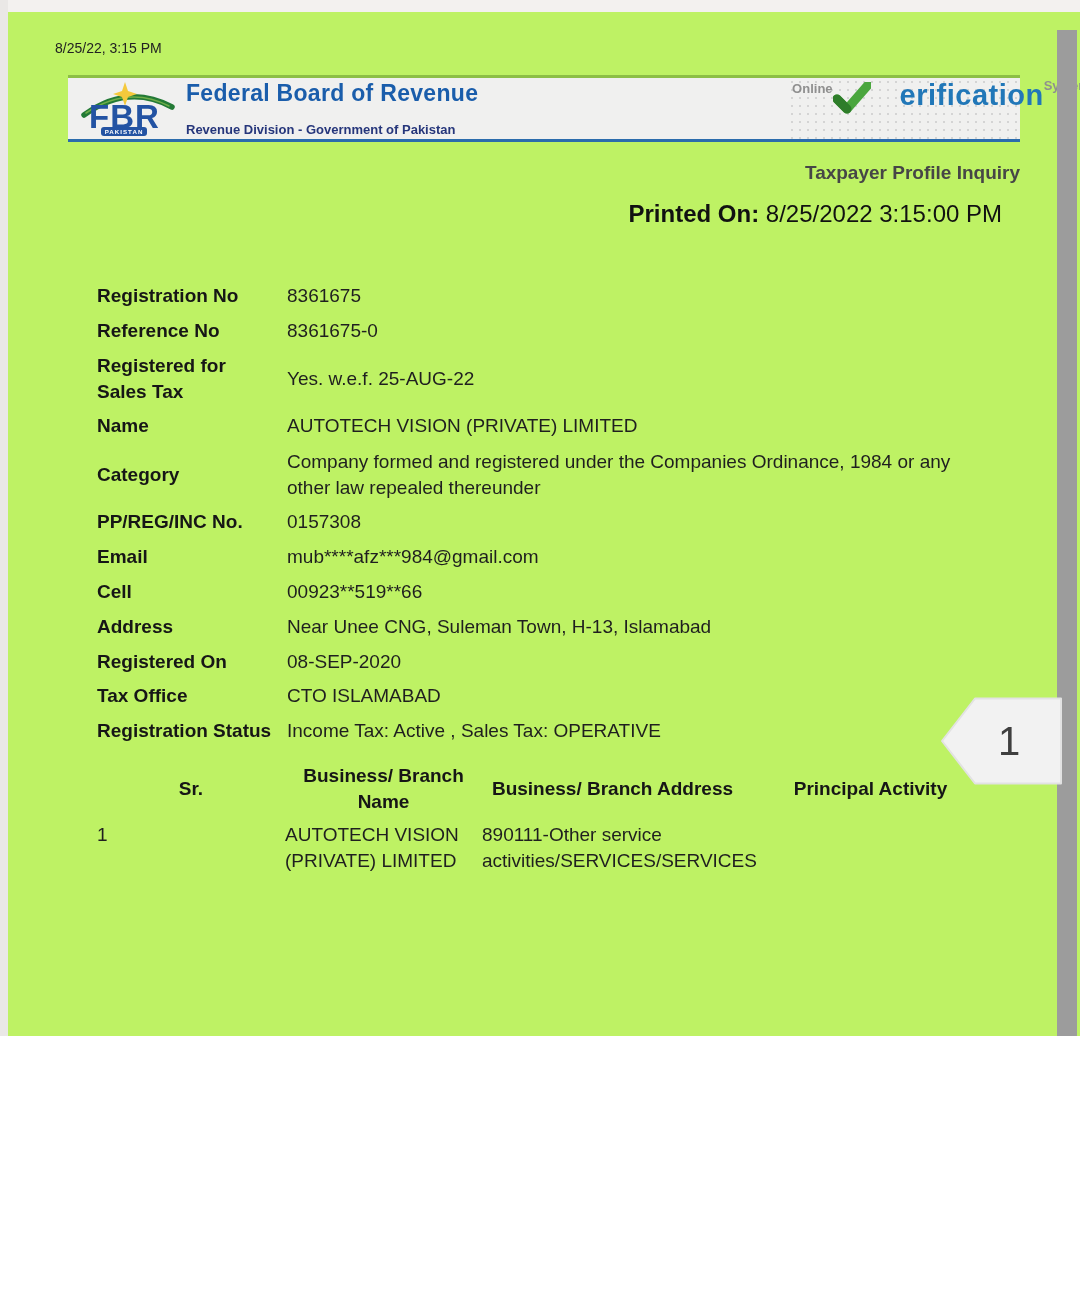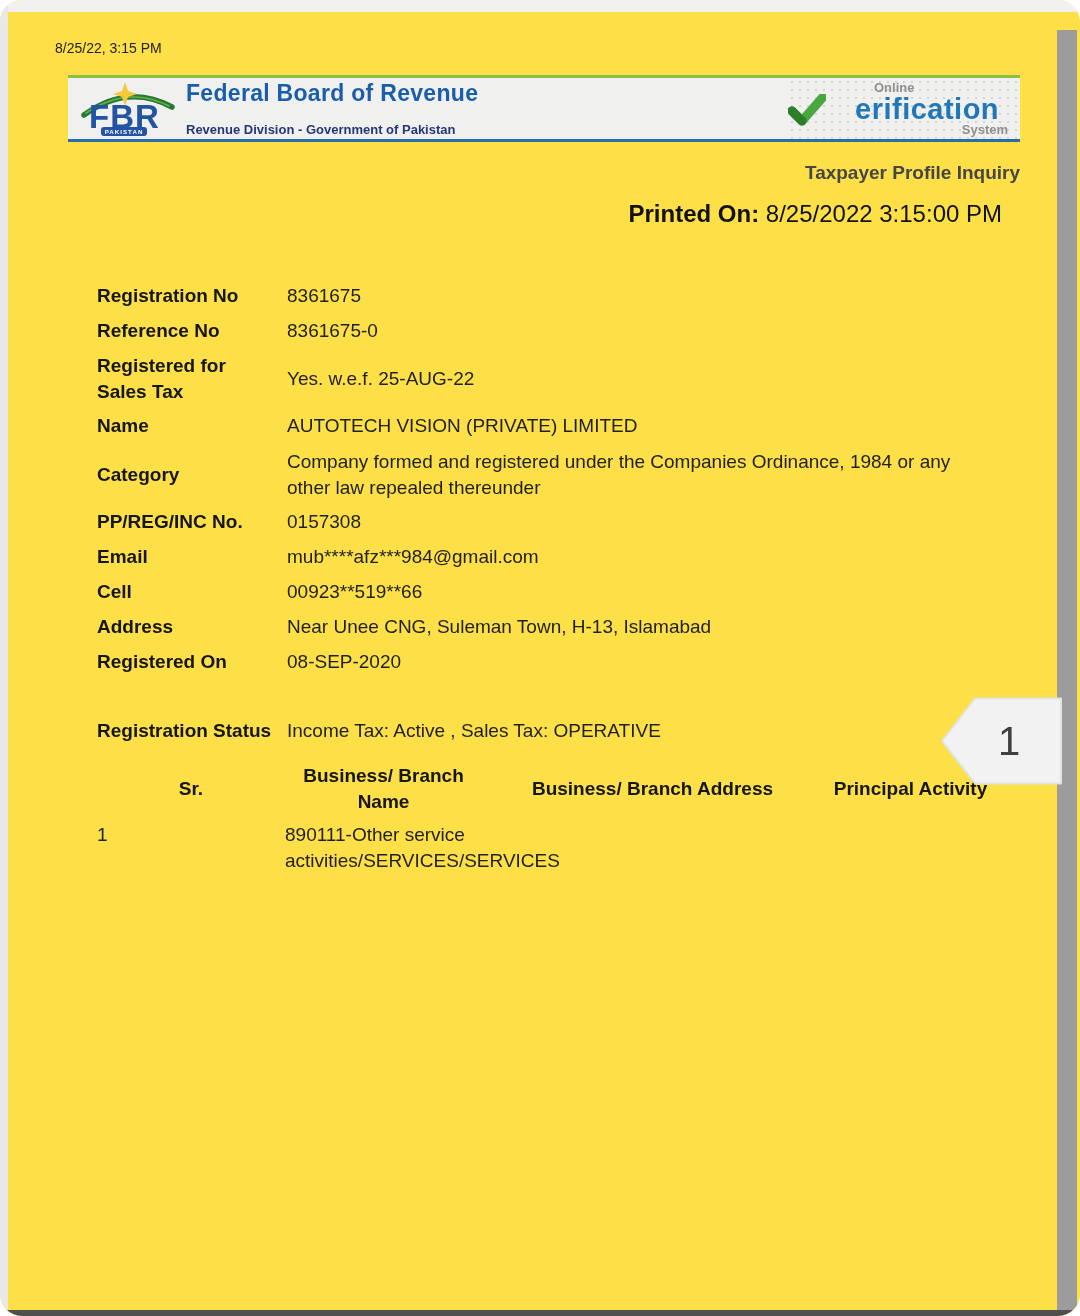--- a/index.html
+++ b/index.html
@@ -1,20 +1,20 @@
 <!DOCTYPE html>
 <html><head>
 <meta charset="utf-8">
 <style>
   html,body{margin:0;padding:0;background:#ffffff;}
   .stage{
-    position:relative;width:1080px;height:1316px;overflow:hidden;
-    background:#fde047;color:#1f1f1f;
+    position:relative;width:1080px;height:1036px;overflow:hidden;
+    background:#bef264;color:#1f1f1f;
     font-family:"Liberation Sans","DejaVu Sans",sans-serif;
-    font-size:19px;line-height:26px;border-radius:22px;
+    font-size:19px;line-height:26px;
   }
   
   .frame-top{position:absolute;left:0;top:0;width:1080px;height:12px;background:#f3f1ef;}
   .frame-left{position:absolute;left:0;top:0;width:8px;height:1316px;background:#eae8e6;}
   .frame-bottom{position:absolute;left:0;top:1310px;width:1080px;height:6px;background:#4f4f4f;z-index:6;}
   .scrollbar{position:absolute;left:1057px;top:30px;width:20px;height:1280px;background:#9c9c9c;z-index:2;}
 
   .timestamp{position:absolute;left:55px;top:40px;font-size:14px;line-height:16px;color:#222;}
 
   
@@ -23,26 +23,26 @@
     background:#f0f0ef;border-top:3px solid #8cbf45;border-bottom:3px solid #2b6cac;
     display:flex;align-items:center;
   }
   .fbr-logo{margin-left:12px;flex:none;}
   .org{margin-left:10px;}
   .org-name{font-size:23px;line-height:26px;font-weight:700;color:#1a5dab;letter-spacing:.3px;}
   .org-sub{font-size:13px;line-height:16px;font-weight:600;color:#26367b;margin-top:16px;}
   .band-spacer{flex:1;}
   .verif{
     flex:none;width:232px;height:100%;box-sizing:border-box;padding:4px 10px 4px 0;
-    display:flex;flex-direction:column;justify-content:center;
+    display:flex;flex-direction:row;justify-content:center;
     background-image:radial-gradient(circle,#d4d4d4 1.1px,rgba(0,0,0,0) 1.2px);
     background-size:8px 8px;
   }
   .v-online{font-size:13px;line-height:13px;font-weight:600;color:#8f8f8f;margin-left:86px;}
-  .v-row{display:flex;align-items:center;margin-top:-2px;gap:36px;}
+  .v-row{display:flex;align-items:flex-start;margin-top:-2px;gap:36px;}
   .v-check{flex:none;margin-top:2px;}
   .v-text{font-size:29px;line-height:30px;font-weight:700;color:#2177b8;margin-left:-7px;letter-spacing:.5px;}
   .v-system{font-size:13px;line-height:13px;font-weight:600;color:#8f8f8f;text-align:right;margin-top:-3px;padding-right:2px;}
 
   .doc-title{position:absolute;left:68px;top:160px;width:952px;text-align:right;
     font-size:19px;font-weight:600;color:#464646;}
   .printed{position:absolute;right:78px;top:202px;font-size:24px;line-height:24px;color:#111;}
   .printed-label{font-weight:700;}
 
   
@@ -51,21 +51,21 @@
   .fvalue{flex:1;white-space:pre-line;}
   .two{min-height:52px;}
 
   
   .thead{position:absolute;left:97px;top:761px;width:901px;height:56px;display:flex;font-weight:700;color:#161616;}
   .thead .c{display:flex;align-items:center;justify-content:center;text-align:center;white-space:pre-line;}
   .trow{position:absolute;left:97px;top:822px;width:901px;display:flex;}
   .trow .c{white-space:pre-line;}
   .c1{width:188px;flex:none;}
   .c2{width:197px;flex:none;}
-  .c3{width:261px;flex:none;margin-left:40px;}
+  .c3{width:261px;flex:none;}
   .c4{width:255px;flex:none;}
 
   
   .badge{position:absolute;left:940px;top:697px;width:124px;height:88px;z-index:3;}
   .badge-num{
     position:absolute;left:974px;top:710px;width:70px;height:62px;z-index:4;
     display:flex;align-items:center;justify-content:center;
     font-size:40px;color:#3f3f3f;
   }
 </style>
@@ -150,34 +150,40 @@
     <div class="fvalue">00923**519**66</div>
   </div>
   <div class="frow" style="top:614px">
     <div class="flabel">Address</div>
     <div class="fvalue">Near Unee CNG, Suleman Town, H-13, Islamabad</div>
   </div>
   <div class="frow" style="top:649px">
     <div class="flabel">Registered On</div>
     <div class="fvalue">08-SEP-2020</div>
   </div>
+  <div class="frow" style="top:683px">
+    <div class="flabel">Tax Office</div>
+    <div class="fvalue">CTO ISLAMABAD</div>
+  </div>
   <div class="frow" style="top:718px">
     <div class="flabel">Registration Status</div>
     <div class="fvalue">Income Tax: Active , Sales Tax: OPERATIVE</div>
   </div>
 
   <div class="thead">
     <div class="c c1">Sr.</div>
     <div class="c c2">Business/ Branch
 Name</div>
     <div class="c c3">Business/ Branch Address</div>
     <div class="c c4">Principal Activity</div>
   </div>
   <div class="trow">
     <div class="c c1">1</div>
+    <div class="c c2">AUTOTECH VISION
+(PRIVATE) LIMITED</div>
     <div class="c c4">890111-Other service
 activities/SERVICES/SERVICES</div>
   </div>
 
   <svg class="badge" width="124" height="88" viewBox="0 0 124 88">
     <polygon points="35,1.5 121,1.5 121,86.5 35,86.5 2,44" fill="#f2f2f2" stroke="#e2e2e2" stroke-width="2" stroke-linejoin="round"></polygon>
   </svg>
   <div class="badge-num">1</div>
 
 </div>

